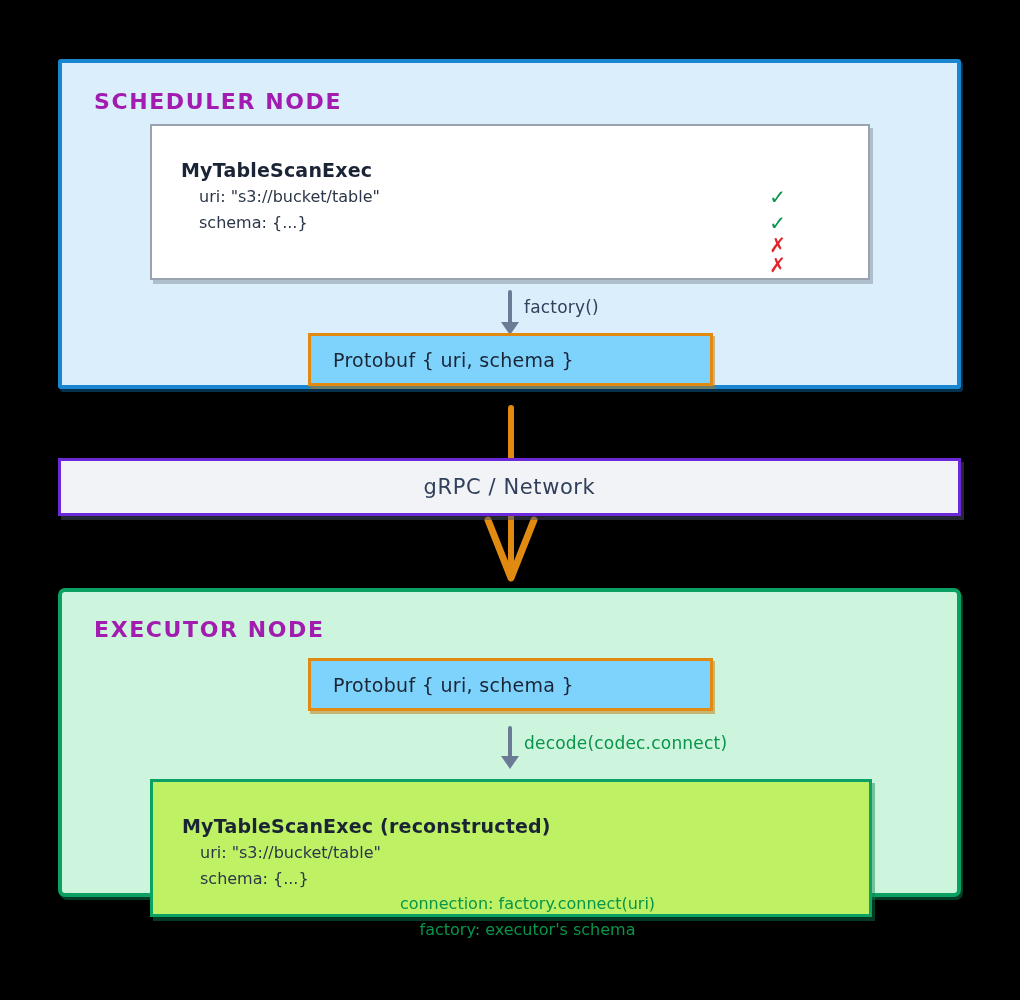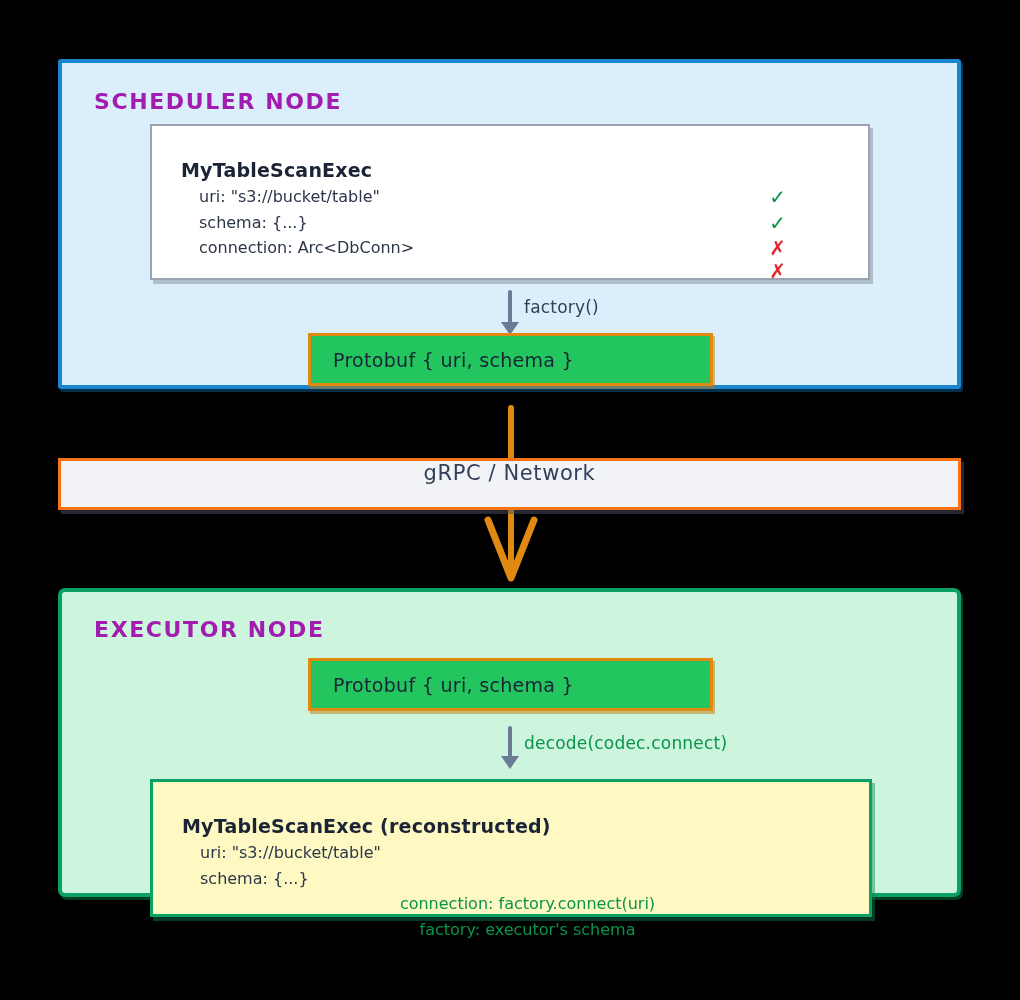--- a/index.html
+++ b/index.html
@@ -71,39 +71,39 @@
   .op-label{
     position:absolute;font-size:17px;letter-spacing:.2px;
     white-space:nowrap;
   }
   .op-label.slate{color:#32405c;}
   .op-label.green{color:#089449;}
 
   
   .proto-box{
     width:405px;height:53px;
-    background:#22c55e;
+    background:#7dd3fc;
     border:3px solid #e08a12;
     box-shadow:2px 3px 0 0 rgba(190,120,10,.5);
     display:flex;align-items:center;
   }
   .proto-box span{
     padding-left:22px;font-size:19px;color:#1a2435;
     letter-spacing:.3px;
   }
   .proto-top{left:308px;top:333px;}
   .proto-bottom{left:308px;top:658px;}
 
   
   .net-band{
-    left:58px;top:458px;width:903px;height:52px;
+    left:58px;top:458px;width:903px;height:58px;
     background:#f1f3f6;
-    border:3px solid #f97316;
+    border:3px solid #6d28d9;
     box-shadow:3px 4px 0 0 rgba(70,80,100,.5);
-    display:flex;justify-content:center;
+    display:flex;align-items:center;justify-content:center;
   }
   .net-band span{
     font-size:21px;color:#32405c;letter-spacing:.6px;
   }
 
   
   .net-arrow{
     position:absolute;left:460px;top:400px;width:110px;height:190px;
     pointer-events:none;
   }
@@ -113,21 +113,21 @@
     left:58px;top:588px;width:903px;height:309px;
     background:#cdf5dd;
     border:4px solid #0aa163;
     border-radius:7px;
     box-shadow:2px 3px 0 0 rgba(10,120,75,.5);
   }
   .panel-executor .panel-title{left:32px;top:25px;}
 
   .card-white-exec{
     left:150px;top:779px;width:722px;height:138px;
-    background:#fef9c3;
+    background:#bef264;
     border:3px solid #0aa163;
     box-shadow:3px 4px 0 0 rgba(10,130,80,.45);
   }
   .struct-row.gtext{color:#089449;justify-content:center;}
 </style>
 </head>
 <body>
 
 <div id="stage">
 
@@ -143,21 +143,20 @@
         <span class="fld">uri: "s3://bucket/table"</span>
         <span class="mark ok">✓</span>
       </div>
 
       <div class="struct-row">
         <span class="fld">schema: {...}</span>
         <span class="mark ok">✓</span>
       </div>
 
       <div class="struct-row">
-        <span class="fld">connection: Arc&lt;DbConn&gt;</span>
         <span class="mark no">✗</span>
       </div>
 
       <div class="struct-row">
         <span class="mark no">✗</span>
       </div>
     </div>
   </div>
 
   <div class="abs arrow-shaft" style="left:508px;top:290px;width:4px;height:36px;"></div>

